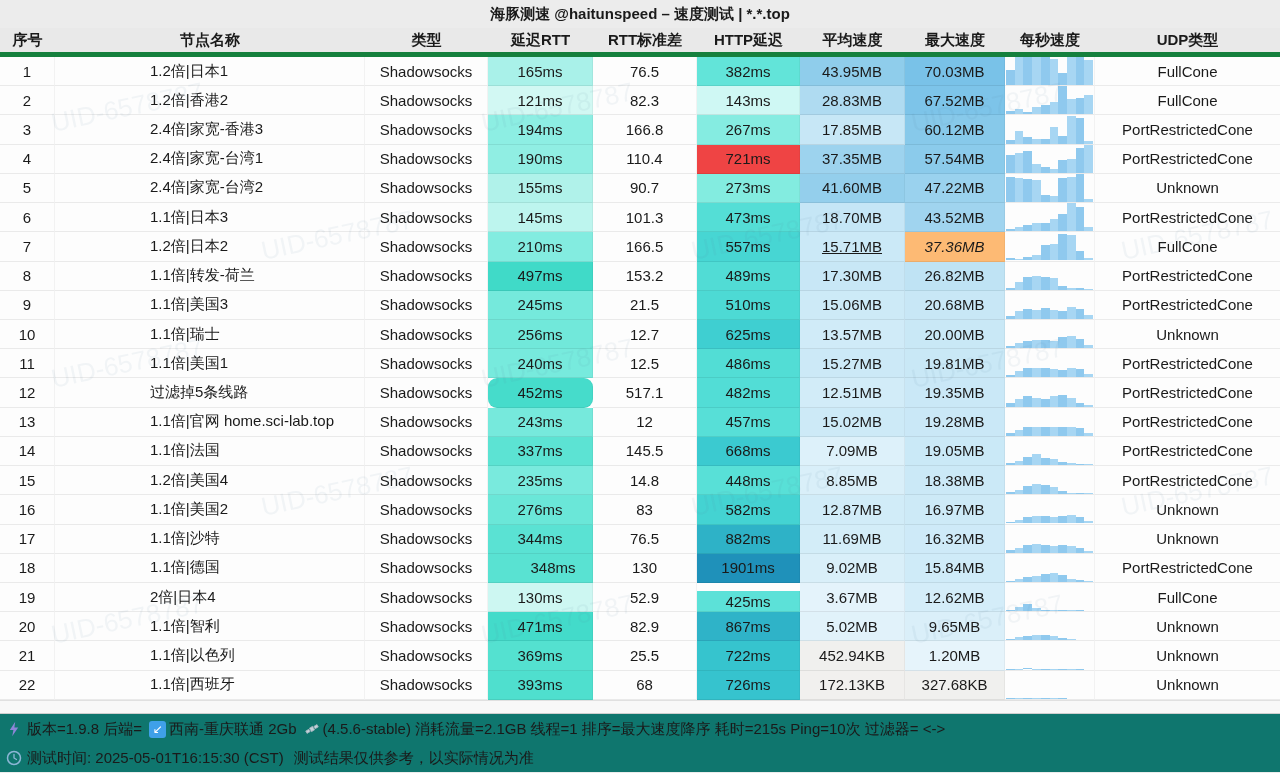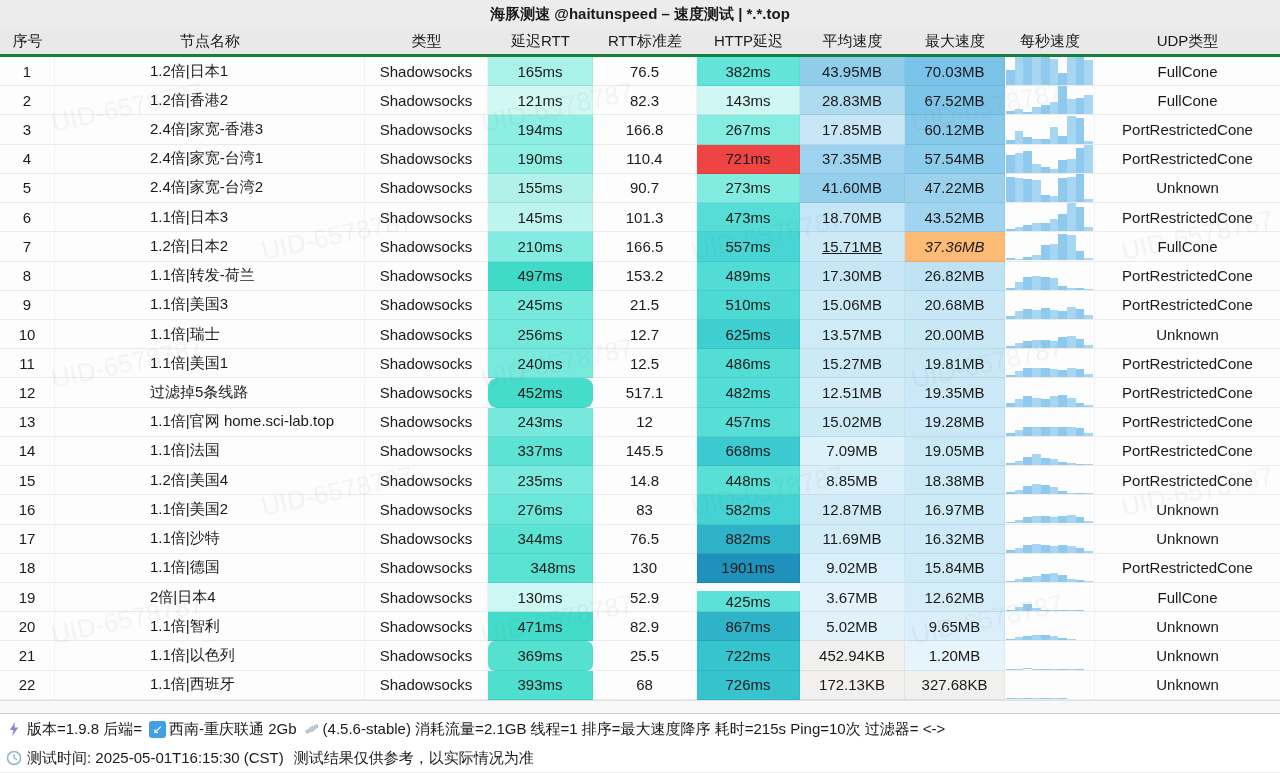--- a/index.html
+++ b/index.html
@@ -1,20 +1,20 @@
 <!DOCTYPE html>
 <html><head>
 <meta charset="utf-8">
 <style>
   html,body{margin:0;padding:0;}
   .page{position:relative;width:1280px;height:773px;background:#ececec;overflow:hidden;
         font-family:"Liberation Sans","DejaVu Sans",sans-serif;color:#1a1a1a;}
   .titlebar{height:28px;line-height:28px;text-align:center;font-size:15px;font-weight:600;background:#ececec;}
-  .thead{display:flex;height:29px;align-items:center;background:#e9e9e9;font-weight:normal;font-size:15px;
-         border-bottom:3px solid #15803d;box-sizing:border-box;}
+  .thead{display:flex;height:29px;align-items:center;background:#e9e9e9;font-weight:bold;font-size:15px;
+         border-bottom:5px solid #15803d;box-sizing:border-box;}
   .thead .cell{border:none;background:none;}
   .tbody{background:#fdfdfd;position:relative;z-index:1;}
   .row{display:flex;height:29.23px;background:#fdfdfd;box-sizing:border-box;}
   .cell{box-sizing:border-box;display:flex;align-items:center;justify-content:center;font-size:15px;
         border-bottom:1px solid rgba(0,0,0,0.07);border-right:1px solid rgba(0,0,0,0.045);
         white-space:nowrap;overflow:hidden;}
   .c-index{width:55px;}
   .c-name{width:310px;justify-content:flex-start;padding-left:95px;}
   .thead .c-name{justify-content:center;padding-left:0;}
   .c-type{width:123px;}
@@ -24,21 +24,21 @@
   .c-avg{width:105px;}
   .c-max{width:100px;}
   .c-bars{width:90px;padding:0;}
   .c-udp{width:185px;border-right:none;}
   .bars{display:flex;align-items:flex-end;height:28px;width:100%;padding:0 1px;box-sizing:border-box;}
   .bar{flex:1;background:#8fc9ee;}
   .bar.alt{background:#a7d6f3;}
   .wm-layer{position:absolute;left:0;top:57px;width:1280px;height:643px;pointer-events:none;z-index:2;}
   .wm{position:absolute;font-size:26px;color:rgba(90,130,160,0.07);transform:rotate(-12deg);white-space:nowrap;}
   .gap{height:12px;background:#f8f8f8;border-top:1px solid #e0e0e0;}
-  .footer{height:59px;background:#ffffff;border-top:1px solid #cfcfcf;padding:1px 6px;font-size:15px;box-sizing:border-box;}
+  .footer{height:59px;background:#0f766e;border-top:1px solid #cfcfcf;padding:1px 6px;font-size:15px;box-sizing:border-box;}
   .fline{height:29px;display:flex;align-items:center;}
   .fline .ic{margin-right:5px;display:inline-flex;align-items:center;}
   .fline span.txt{margin-right:4px;}
   .bk-icon{width:17px;height:17px;background:#3fa0e8;color:#fff;border-radius:3px;display:inline-flex;
            align-items:center;justify-content:center;font-size:12px;margin:0 3px;}
   .sat-icon{margin:0 4px;display:inline-flex;}
 </style>
 </head>
 <body>
 
@@ -557,21 +557,21 @@
             <span class="bar" style="height: 0.6px;"></span>
             <span class="bar alt" style="height: 0.3px;"></span>
           </div>
         </div>
         <div class="cell c-udp">Unknown</div>
       </div>
       <div class="row">
         <div class="cell c-index">21</div>
         <div class="cell c-name">1.1倍|以色列</div>
         <div class="cell c-type">Shadowsocks</div>
-        <div class="cell c-rtt" style="background: rgb(84, 225, 208); border-radius: 7px;">369ms</div>
+        <div class="cell c-rtt" style="background: rgb(84, 225, 208);">369ms</div>
         <div class="cell c-std">25.5</div>
         <div class="cell c-http" style="background: rgb(54, 196, 206);">722ms</div>
         <div class="cell c-avg" style="background: rgb(240, 240, 238);">452.94KB</div>
         <div class="cell c-max" style="background: rgb(230, 244, 251);">1.20MB</div>
         <div class="cell c-bars">
           <div class="bars">
             <span class="bar" style="height: 0.3px;"></span>
             <span class="bar alt" style="height: 0.6px;"></span>
             <span class="bar" style="height: 1.1px;"></span>
             <span class="bar alt" style="height: 0.8px;"></span>

